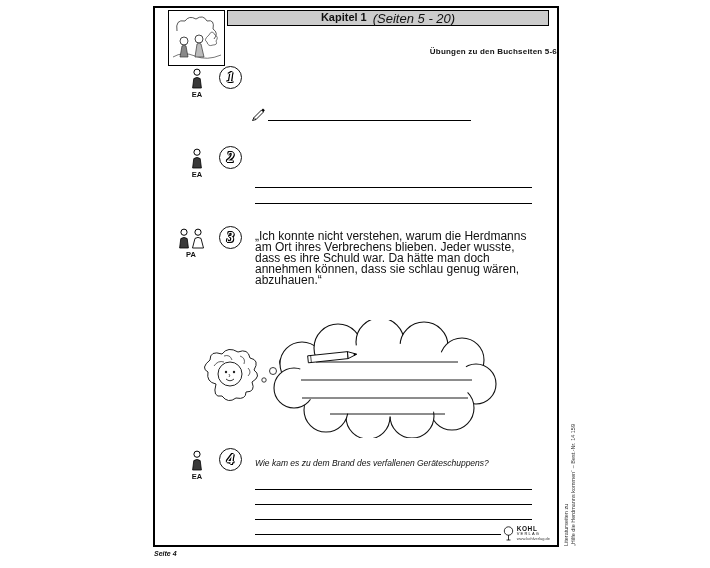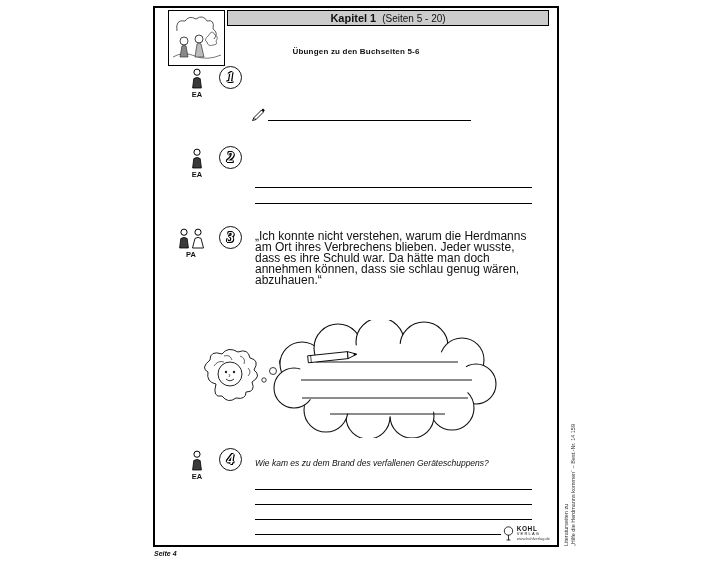--- a/index.html
+++ b/index.html
@@ -5,25 +5,25 @@
   * { margin:0; padding:0; box-sizing:border-box; }
   html,body { background:#fff; }
   body { font-family:"Liberation Sans", sans-serif; color:#111; }
   .canvas { position:relative; width:710px; height:568px; background:#fff; overflow:hidden; }
 
   .page { position:absolute; left:153px; top:6px; width:406px; height:541px; border:2px solid #000; background:#fff; }
 
   .illus { position:absolute; left:13px; top:2px; width:57px; height:56px; border:1px solid #000; background:#fff; overflow:hidden; }
 
   .hbar { position:absolute; left:72px; top:2px; width:322px; height:16px; background:#ccc; border:1px solid #000;
-          display:flex; align-items:center; justify-content:center; gap:6px; }
+          display:flex; align-items:flex-start; justify-content:center; gap:6px; }
   .hbar .chap { font-weight:bold; font-size:11px; }
-  .hbar .range { font-size:10px; }
-
-  .sect { position:absolute; left:0; top:39px; width:100%; text-align:center; font-weight:bold; font-size:8px; letter-spacing:0.2px; }
+  .hbar .range { font-style:italic; font-size:13px; }
+
+  .sect { position:absolute; left:0; top:39px; width:100%; text-align:right; font-weight:bold; font-size:8px; letter-spacing:0.2px; }
 
   .mode { position:absolute; width:36px; display:flex; flex-direction:column; align-items:center; }
   .mode .lbl { font-weight:bold; font-size:7.5px; margin-top:1px; }
 
   .num { position:absolute; width:23px; height:23px; border:1.3px solid #111; border-radius:50%;
          display:flex; align-items:center; justify-content:center;
          font-family:"Liberation Serif", serif; font-weight:bold; font-style:italic; font-size:14px;
          color:#fff; background:#fff;
          text-shadow:-1px 0 0 #000, 1px 0 0 #000, 0 -1px 0 #000, 0 1px 0 #000, -1px -1px 0 #000, 1px 1px 0 #000; }
 

